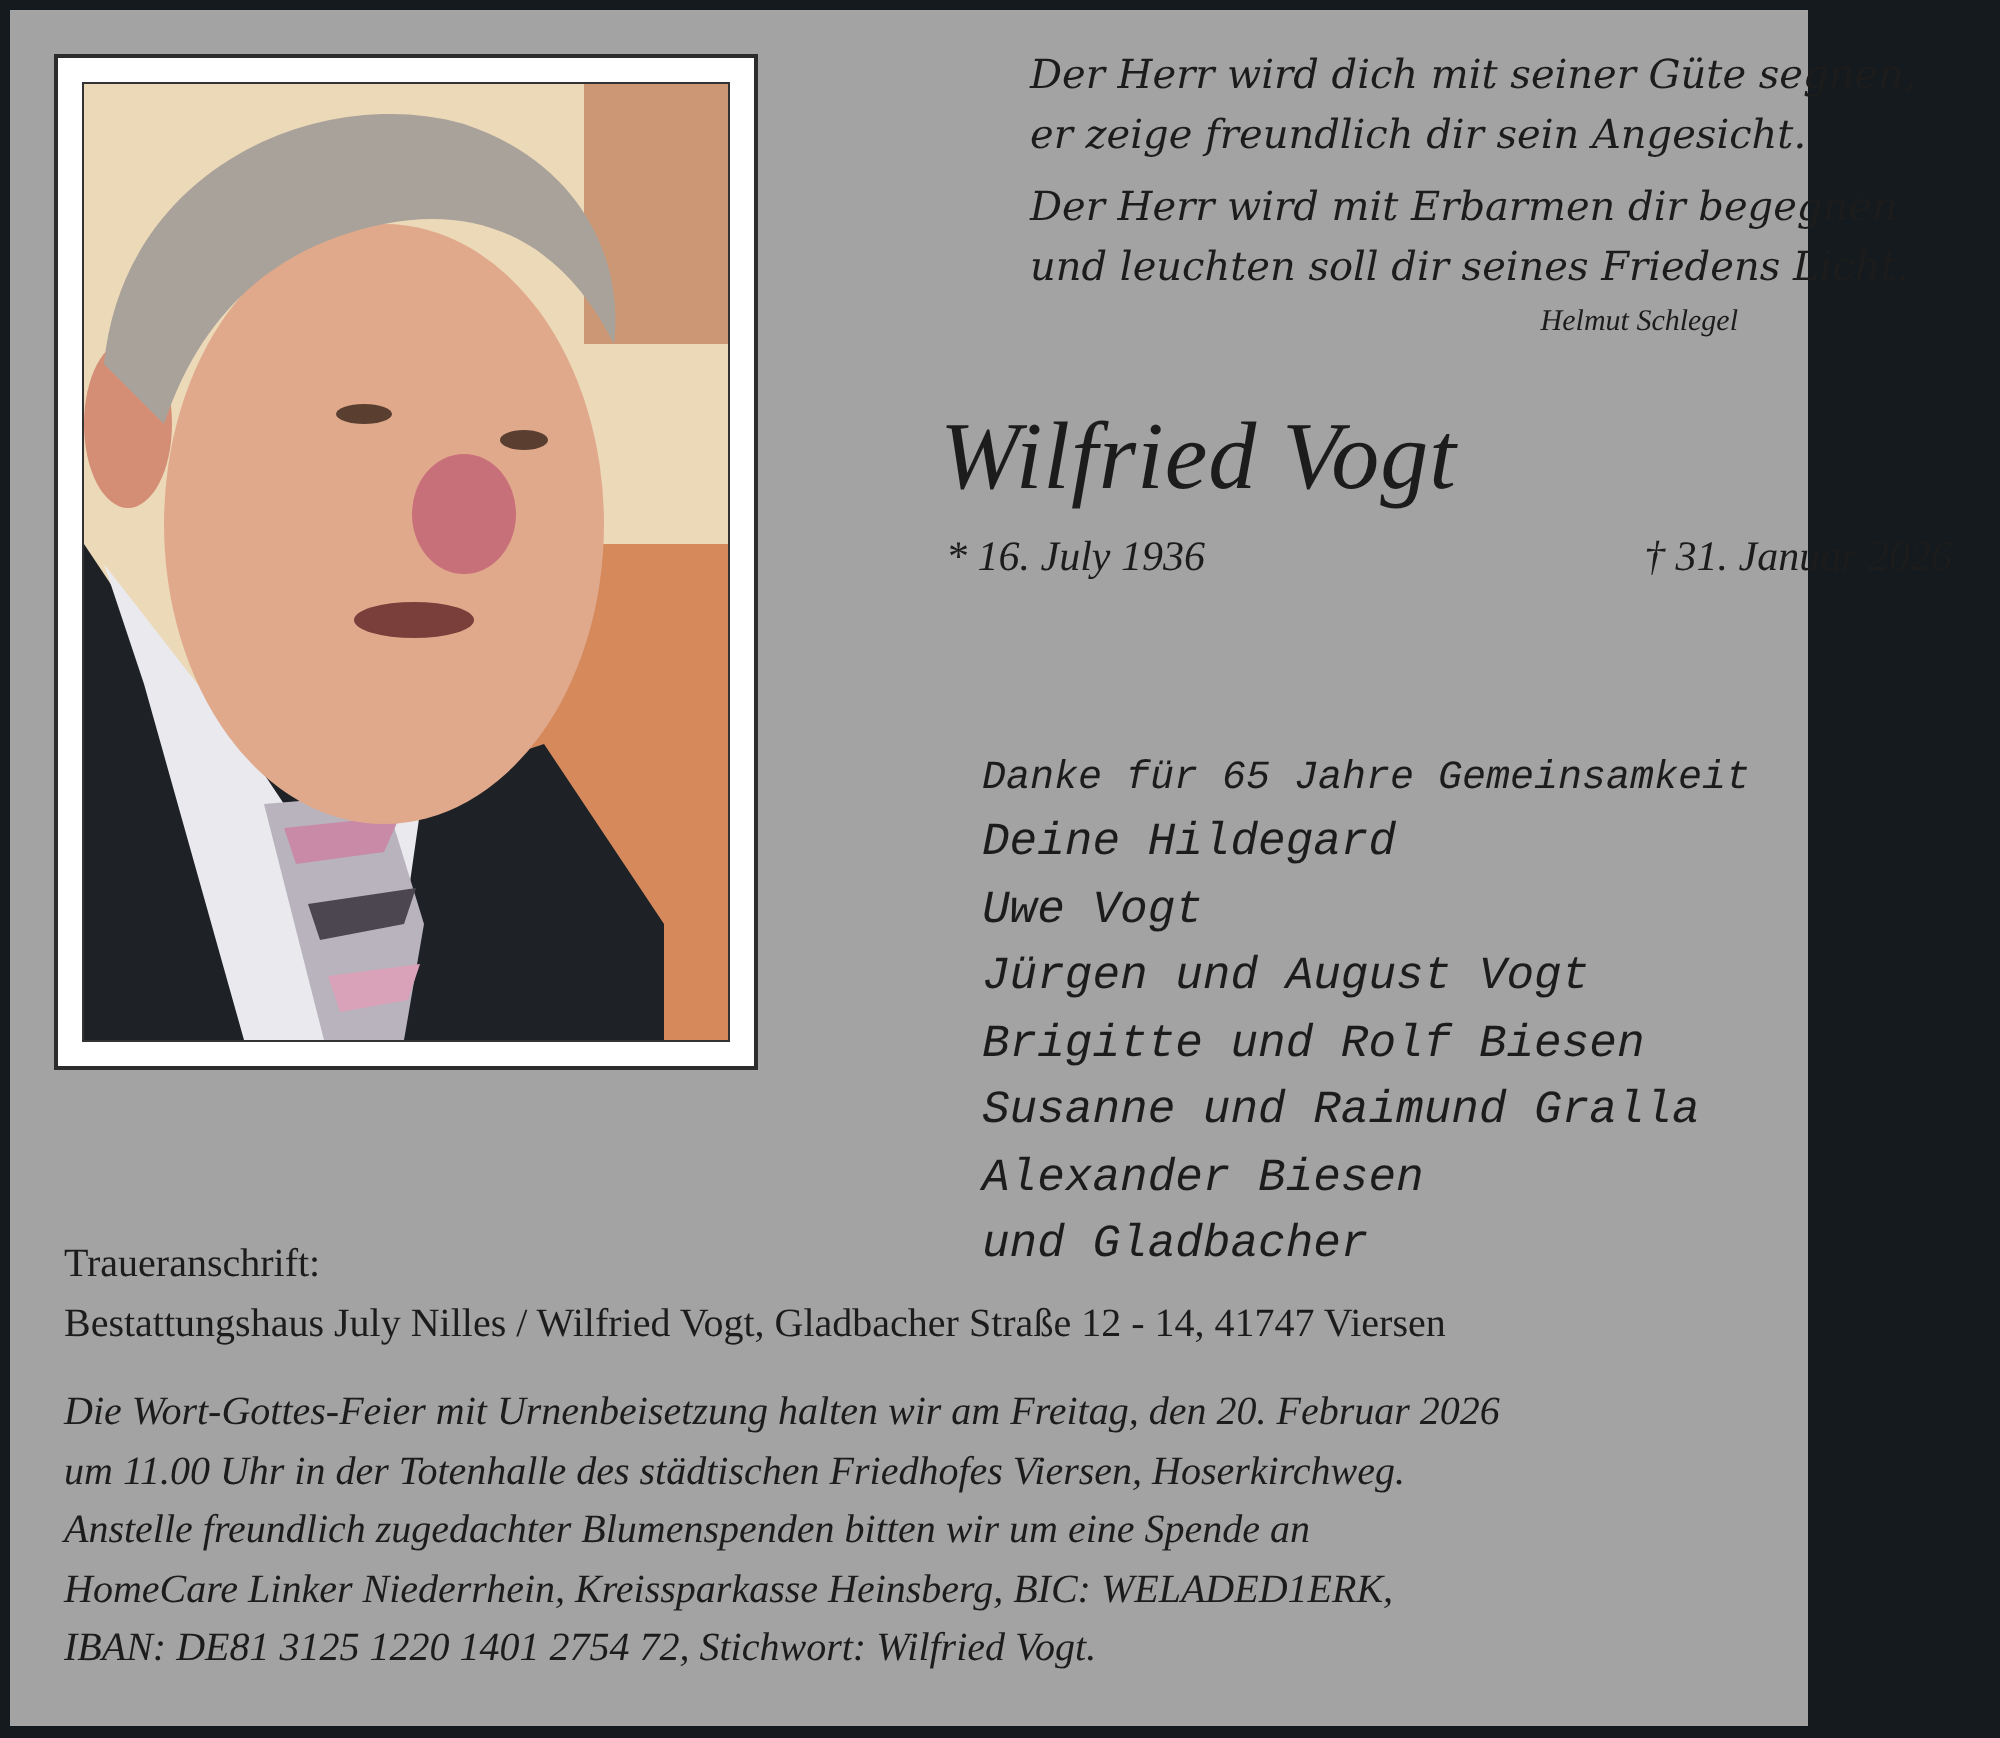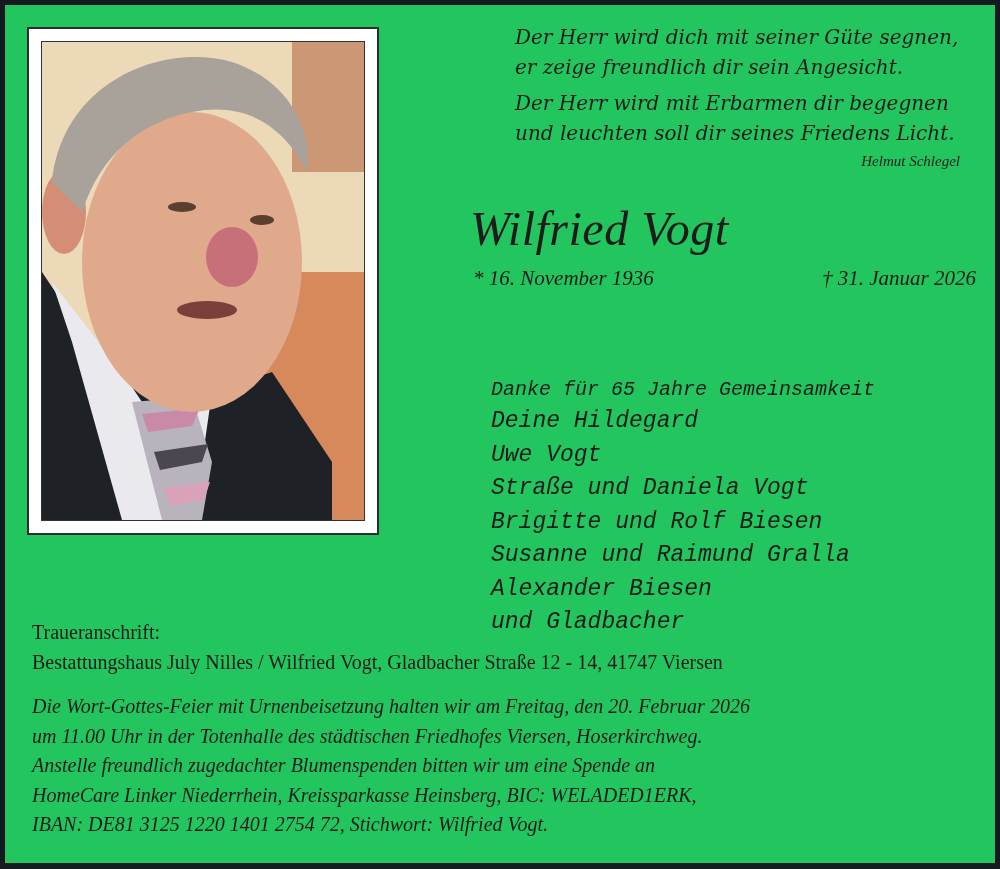--- a/index.html
+++ b/index.html
@@ -1,17 +1,17 @@
 <!DOCTYPE html>
 <html><head>
 <meta charset="utf-8">
 <style>
   html, body { margin:0; padding:0; }
   body { width:1000px; height:869px; background:#141a1d; position:relative; overflow:hidden; }
-  .page { position:absolute; left:5px; top:5px; width:990px; height:858px; background:#22c55e; }
+  .page { position:absolute; left:5px; top:5px; width:899px; height:858px; background:#a3a3a3; }
   .serif { font-family:"DejaVu Serif", "Liberation Serif", serif; font-style:italic; color:#1c1c1c; }
   .photo-frame { position:absolute; left:22px; top:22px; width:348px; height:504px; border:2px solid #2c2c2c; background:#fff; }
   .photo { position:absolute; left:12px; top:12px; width:322px; height:478px; border:1px solid #333; overflow:hidden;
            background: linear-gradient(180deg, #efdcbc 0%, #e9cfa8 40%, #d98a5a 70%, #c76d3f 100%); }
   .photo svg { display:block; }
   .quote { position:absolute; left:510px; top:17px; width:470px; font-size:20px; line-height:30px; }
   .quote p { margin:0 0 6px 0; }
   .author { position:absolute; right:35px; top:148px; font-size:15px; font-family:"Liberation Serif", serif; font-style:italic; color:#1c1c1c; }
   .name { position:absolute; left:465px; top:196px; font-size:48px; font-family:"Liberation Serif", serif; font-style:italic; color:#1c1c1c; letter-spacing:0.5px; }
   .dates { position:absolute; left:468px; top:261px; width:503px; font-size:21px; font-family:"Liberation Serif", serif; font-style:italic; color:#1c1c1c; display:flex; justify-content:space-between; }
@@ -65,29 +65,29 @@
     </p>
     <p>
       <span>Der Herr wird mit Erbarmen dir begegnen</span><br>
       <span>und leuchten soll dir seines Friedens Licht.</span>
     </p>
   </div>
   <div class="author">Helmut Schlegel</div>
 
   <div class="name">Wilfried Vogt</div>
   <div class="dates">
-    <span>* 16. November 1936</span>
+    <span>* 16. July 1936</span>
     <span>† 31. Januar 2026</span>
   </div>
 
   <div class="mourners">
     <div class="thanks">Danke für 65 Jahre Gemeinsamkeit</div>
     <div class="m">Deine Hildegard</div>
     <div class="m">Uwe Vogt</div>
-    <div class="m">Straße und Daniela Vogt</div>
+    <div class="m">Jürgen und August Vogt</div>
     <div class="m">Brigitte und Rolf Biesen</div>
     <div class="m">Susanne und Raimund Gralla</div>
     <div class="m">Alexander Biesen</div>
     <div class="m">und Gladbacher</div>
   </div>
 
   <div class="address">
     <div>Traueranschrift:</div>
     <div>Bestattungshaus July Nilles / Wilfried Vogt, Gladbacher Straße 12 - 14, 41747 Viersen</div>
   </div>

